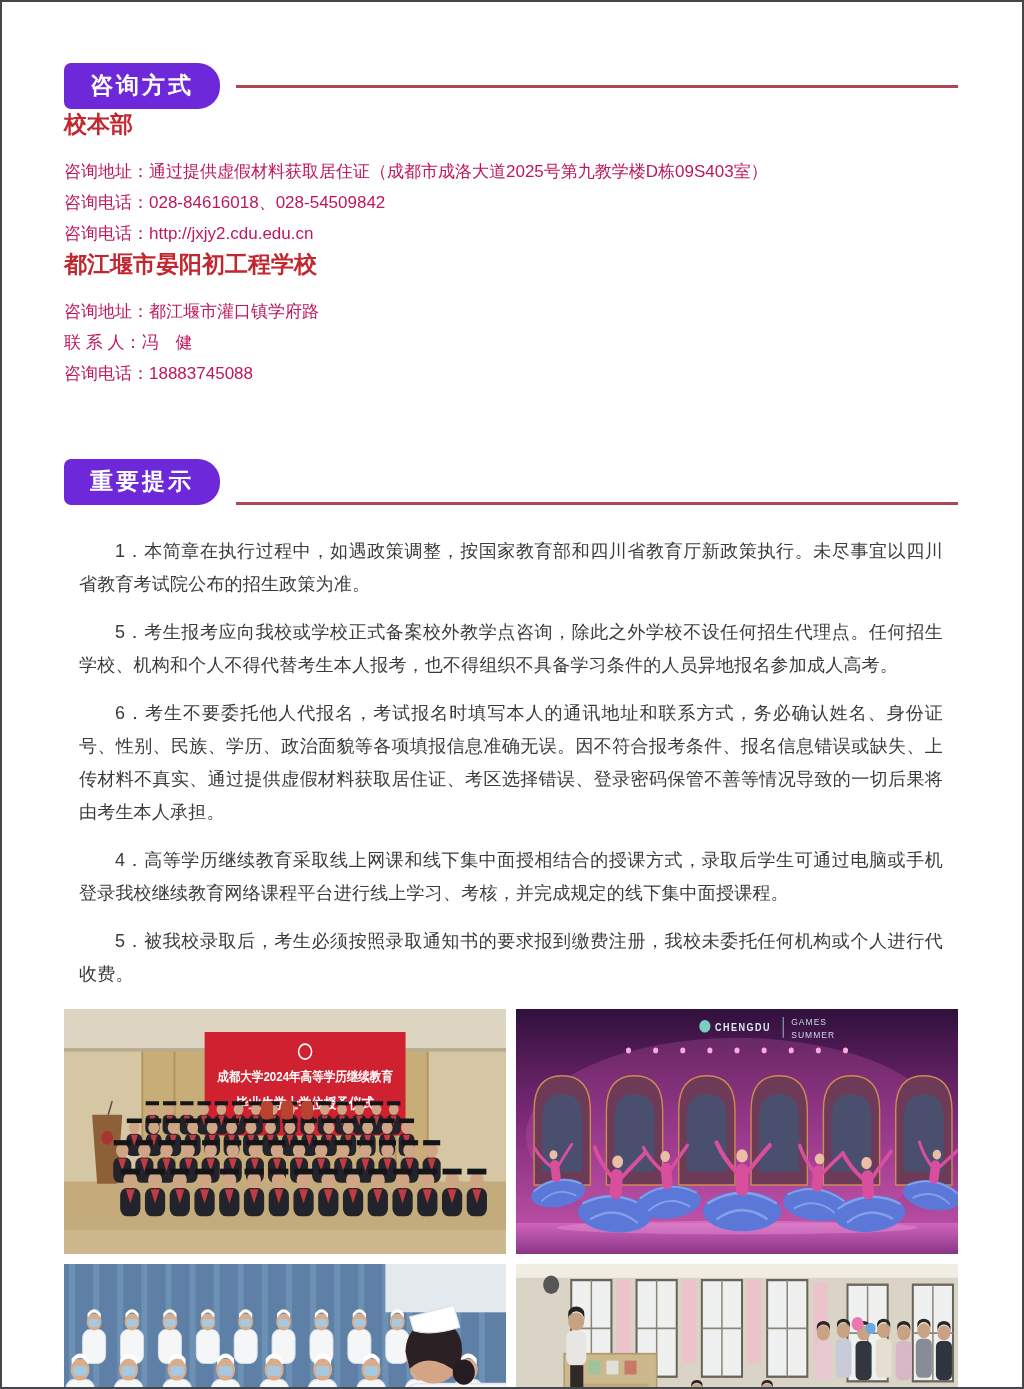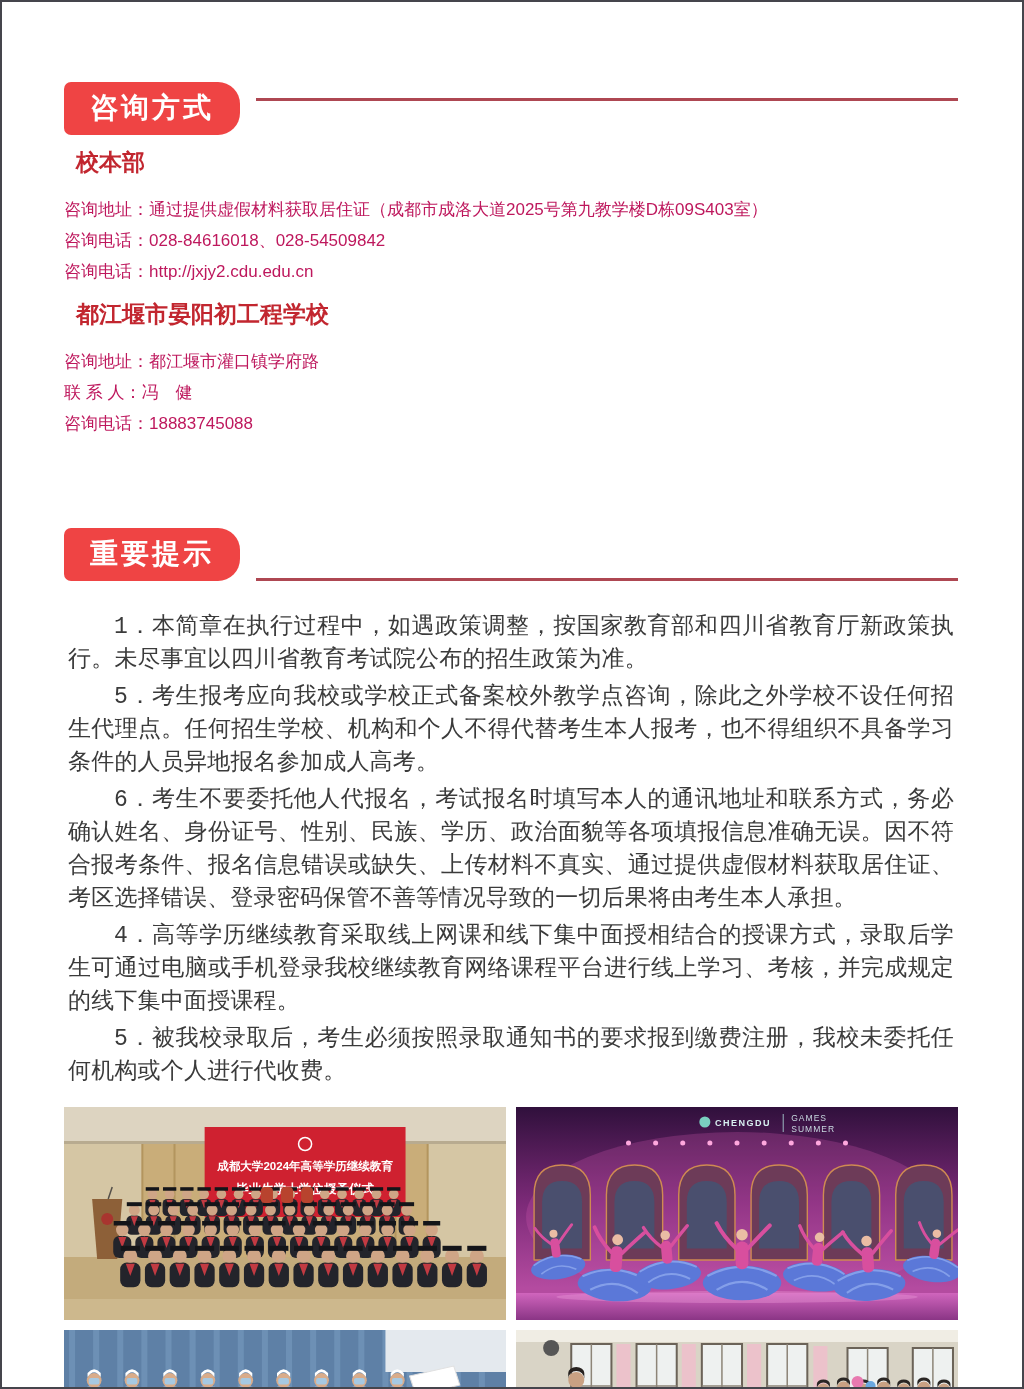--- a/index.html
+++ b/index.html
@@ -11,47 +11,46 @@
   .page-frame{
     position:absolute;inset:0;border:2px solid #45454c;pointer-events:none;z-index:50;
   }
   .content{padding:0 66px 0 64px;}
 
   
   .banner-row{display:flex;align-items:center;}
   .banner-row.first{margin-top:63px;}
   .banner-row.second{margin-top:70px;align-items:flex-end;}
   .pill{
-    background:#ef4444;color:#ffffff;font-weight:bold;font-size:28px;
+    background:#6d28d9;color:#ffffff;font-weight:bold;font-size:23px;
     letter-spacing:3px;padding:7px 26px 8px 26px;border-radius:7px 22px 22px 7px;
     white-space:nowrap;
-    margin-top:19px;
   }
   .rule{flex:1;height:3px;background:#ae4752;margin-left:16px;}
 
   h2.campus{
-    color:#c2262f;font-size:23px;font-weight:bold;margin:12px;
+    color:#c2262f;font-size:23px;font-weight:bold;margin:0;
   }
   .h-main{margin-top:36px;}
   .h-du{margin-top:30px;}
   .info-block{margin-top:16px;}
   .info-line{font-size:17px;color:#be185d;line-height:31px;display:flex;}
   .info-line .lbl{white-space:pre;}
   .info-line .val{white-space:pre;}
 
   .notices{margin-top:30px;}
   .notices p{
-    font-size:23px;color:#3b3b3b;line-height:33px;margin:4px;
-    text-align:justify;text-indent:2em;letter-spacing:0.2px;font-family:Liberation Mono, monospace;
+    font-size:18px;color:#3b3b3b;line-height:33px;margin:15px;
+    text-align:justify;text-indent:2em;letter-spacing:0.2px;
   }
 
   .photo-grid{
     display:grid;grid-template-columns:1fr 1fr;gap:10px;margin-top:18px;
   }
-  .photo{height:213px;overflow:hidden;background:#ddd;}
+  .photo{height:245px;overflow:hidden;background:#ddd;}
   .photo svg{display:block;width:100%;height:100%;}
 </style>
 </head>
 <body>
 
 <div class="page-frame"></div>
 
 <div class="content">
 
   <div class="banner-row first">

